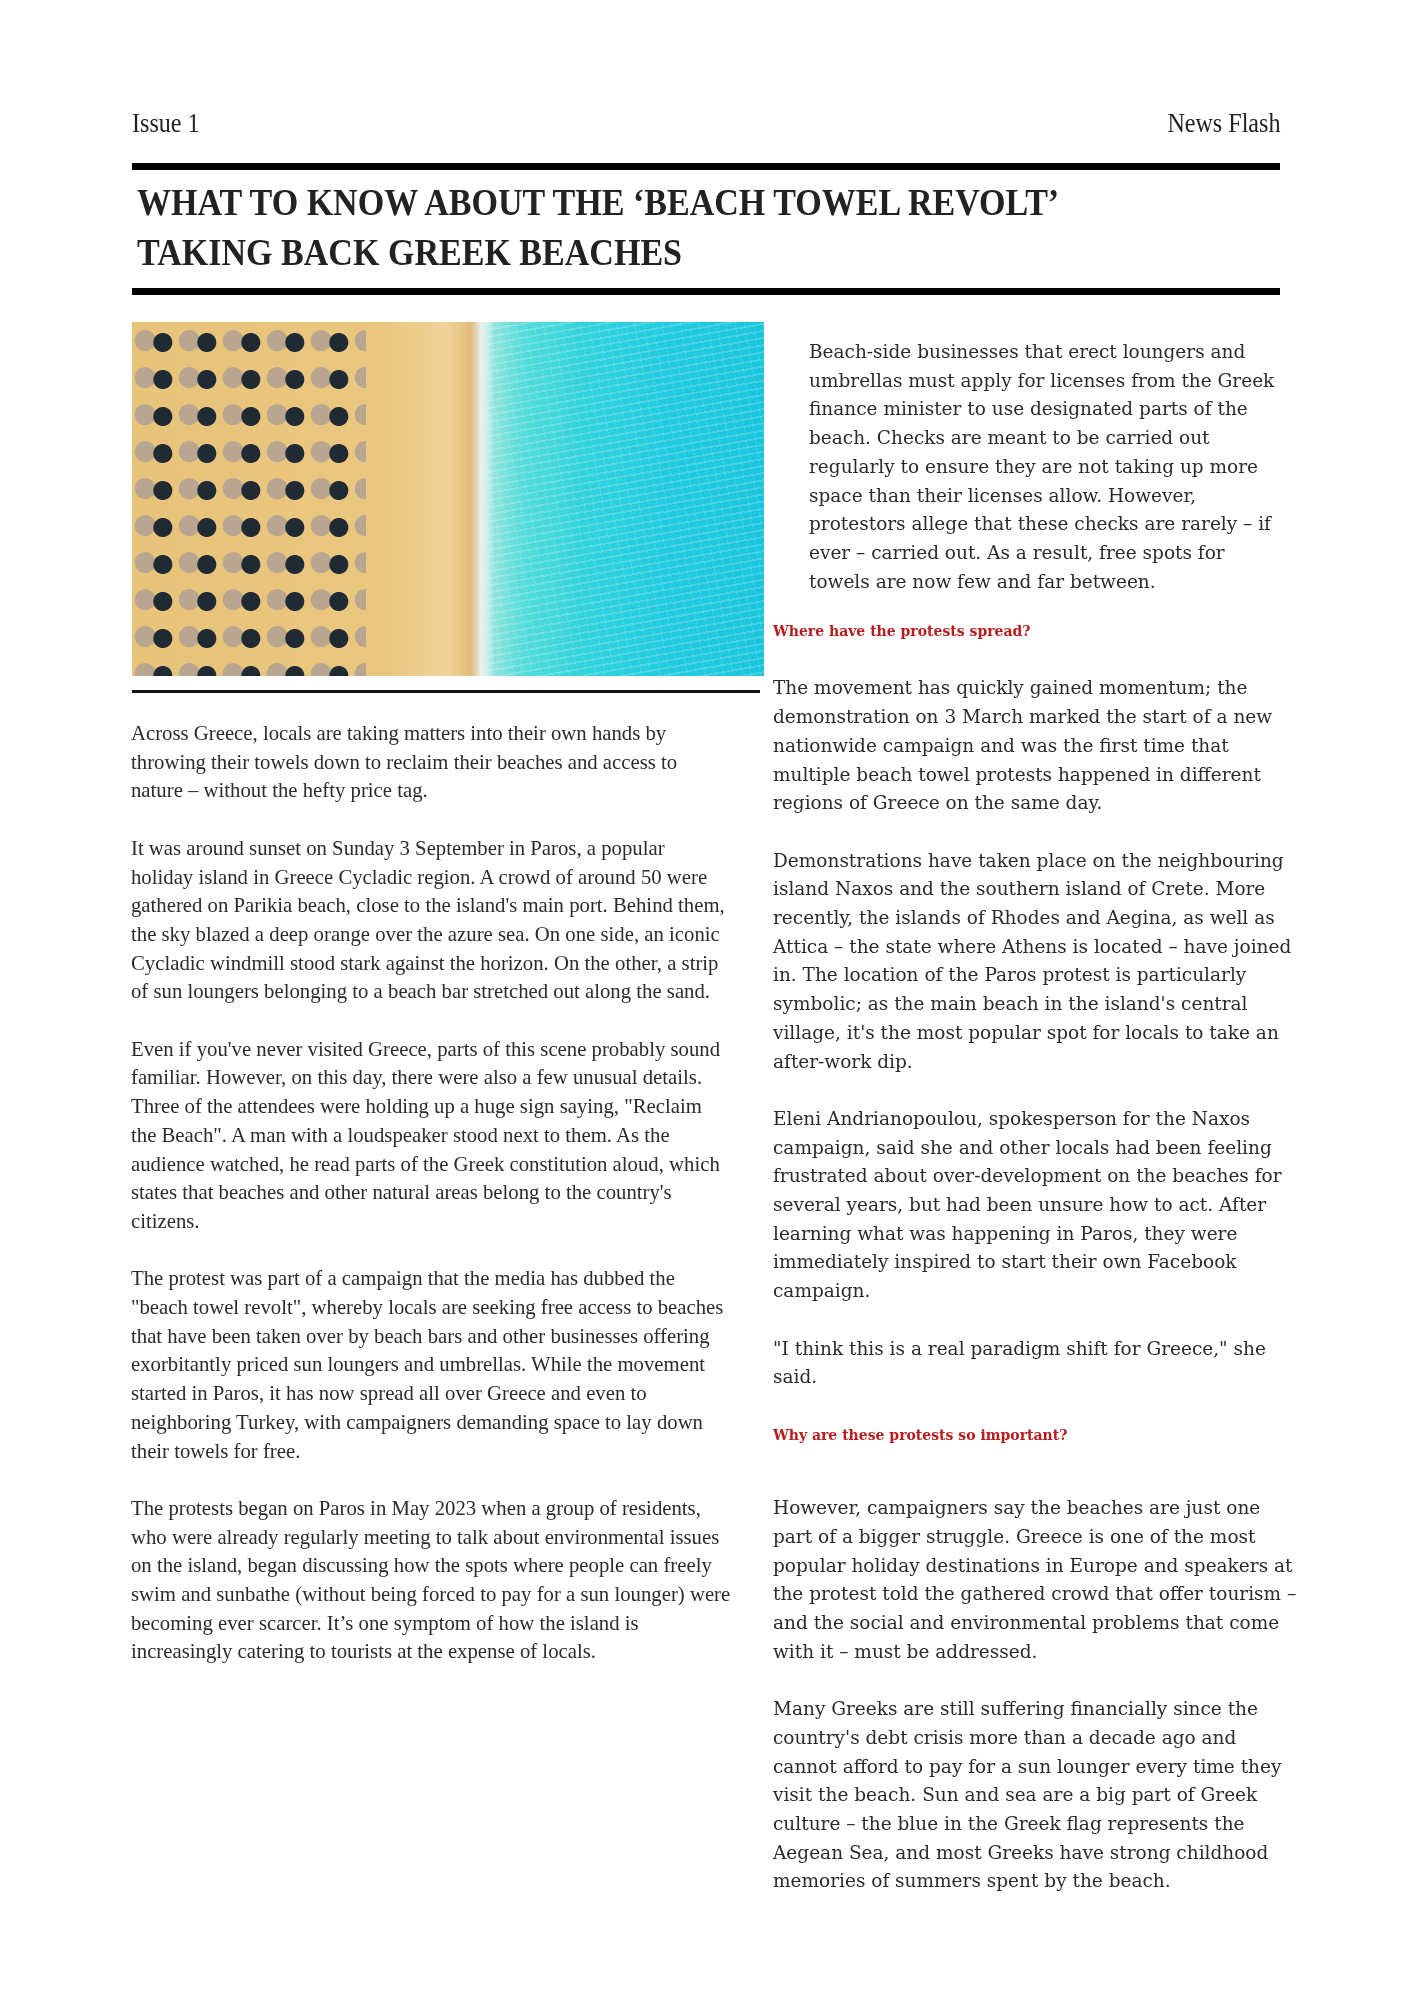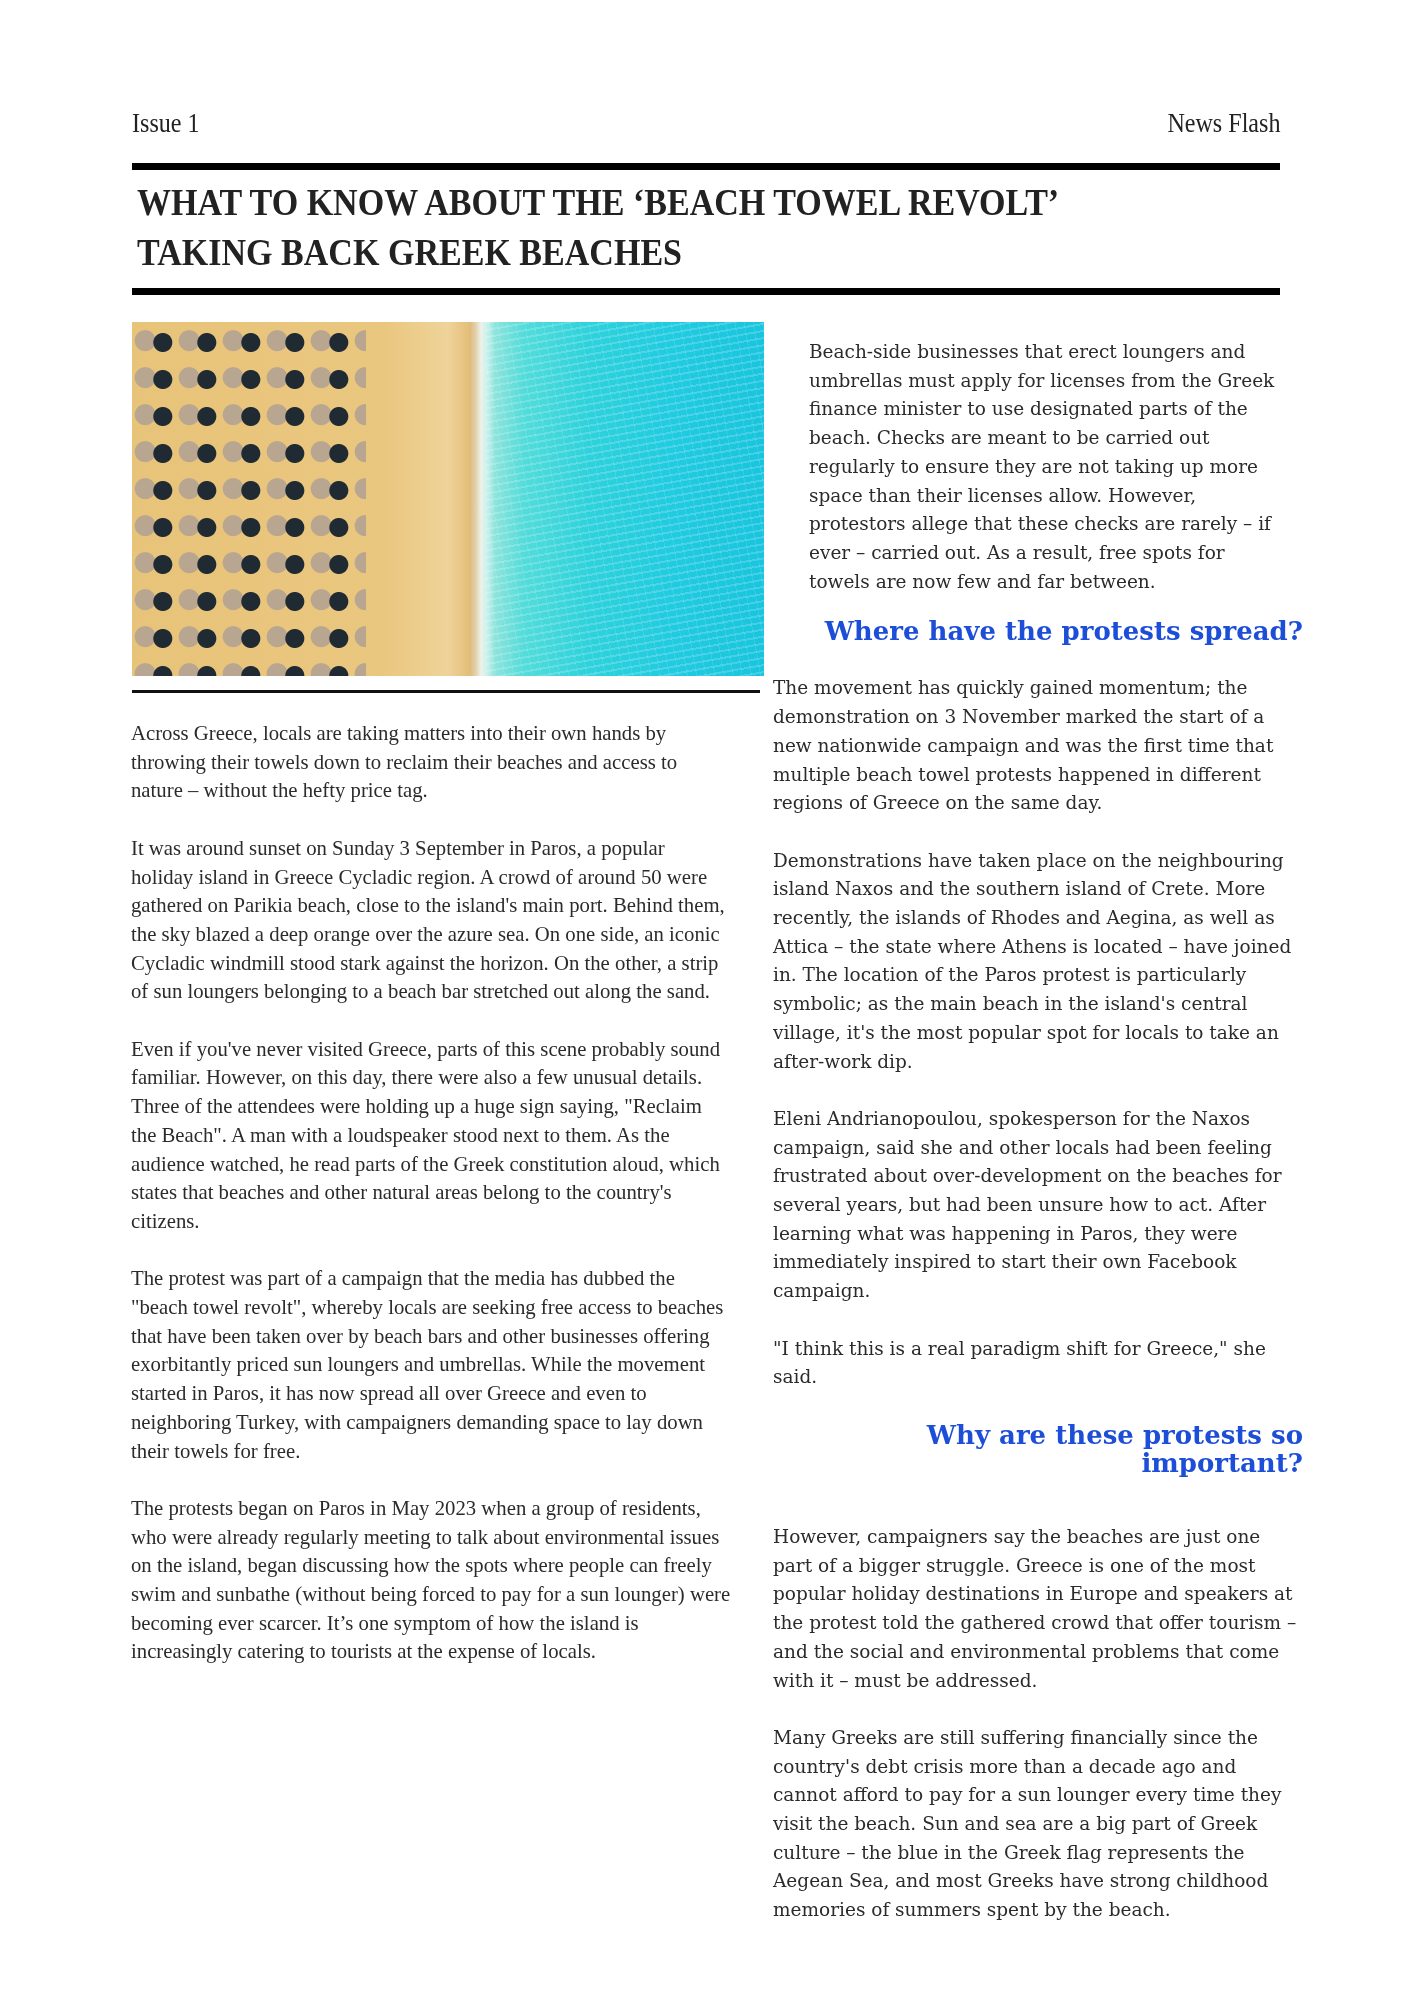--- a/index.html
+++ b/index.html
@@ -104,25 +104,24 @@
       font-size: 21.5px;
       line-height: 28.7px;
       color: #2b2b2b;
     }
     .col p {
       margin: 0 0 28.7px 0;
     }
     .col h3 {
       margin: 0 0 28.7px 0;
       font-family: "DejaVu Serif", "Liberation Serif", serif;
-      font-size: 26px;
+      font-size: 14px;
       line-height: 28.7px;
       font-weight: bold;
-      color: #1d4ed8;
-      text-align: right;
+      color: #b91c1c;
     }
     .col-left {
       left: 131px;
       top: 719px;
       width: 600px;
     }
     .col-left p { transform: scaleX(0.965); transform-origin: left top; width: 103.6%; }
     .col-right-top {
       left: 793px;
       top: 322px;
@@ -174,20 +173,20 @@
   <p>The protest was part of a campaign that the media has dubbed the "beach towel revolt", whereby locals are seeking free access to beaches that have been taken over by beach bars and other businesses offering exorbitantly priced sun loungers and umbrellas. While the movement started in Paros, it has now spread all over Greece and even to neighboring Turkey, with campaigners demanding space to lay down their towels for free.</p>
   <p>The protests began on Paros in May 2023 when a group of residents, who were already regularly meeting to talk about environmental issues on the island, began discussing how the spots where people can freely swim and sunbathe (without being forced to pay for a sun lounger) were becoming ever scarcer. It’s one symptom of how the island is increasingly catering to tourists at the expense of locals.</p>
 </article>
 
 <section class="col col-right-top">
   <p>Beach-side businesses that erect loungers and umbrellas must apply for licenses from the Greek finance minister to use designated parts of the beach. Checks are meant to be carried out regularly to ensure they are not taking up more space than their licenses allow. However, protestors allege that these checks are rarely – if ever – carried out. As a result, free spots for towels are now few and far between.</p>
 </section>
 
 <article class="col col-right">
   <h3 class="first">Where have the protests spread?</h3>
-  <p>The movement has quickly gained momentum; the demonstration on 3 November marked the start of a new nationwide campaign and was the first time that multiple beach towel protests happened in different regions of Greece on the same day.</p>
+  <p>The movement has quickly gained momentum; the demonstration on 3 March marked the start of a new nationwide campaign and was the first time that multiple beach towel protests happened in different regions of Greece on the same day.</p>
   <p>Demonstrations have taken place on the neighbouring island Naxos and the southern island of Crete. More recently, the islands of Rhodes and Aegina, as well as Attica – the state where Athens is located – have joined in. The location of the Paros protest is particularly symbolic; as the main beach in the island's central village, it's the most popular spot for locals to take an after-work dip.</p>
   <p>Eleni Andrianopoulou, spokesperson for the Naxos campaign, said she and other locals had been feeling frustrated about over-development on the beaches for several years, but had been unsure how to act. After learning what was happening in Paros, they were immediately inspired to start their own Facebook campaign.</p>
   <p>"I think this is a real paradigm shift for Greece," she said.</p>
   <h3>Why are these protests so important?</h3>
   <p>However, campaigners say the beaches are just one part of a bigger struggle. Greece is one of the most popular holiday destinations in Europe and speakers at the protest told the gathered crowd that offer tourism – and the social and environmental problems that come with it – must be addressed.</p>
   <p>Many Greeks are still suffering financially since the country's debt crisis more than a decade ago and cannot afford to pay for a sun lounger every time they visit the beach. Sun and sea are a big part of Greek culture – the blue in the Greek flag represents the Aegean Sea, and most Greeks have strong childhood memories of summers spent by the beach.</p>
 </article>
 
 </body></html>

